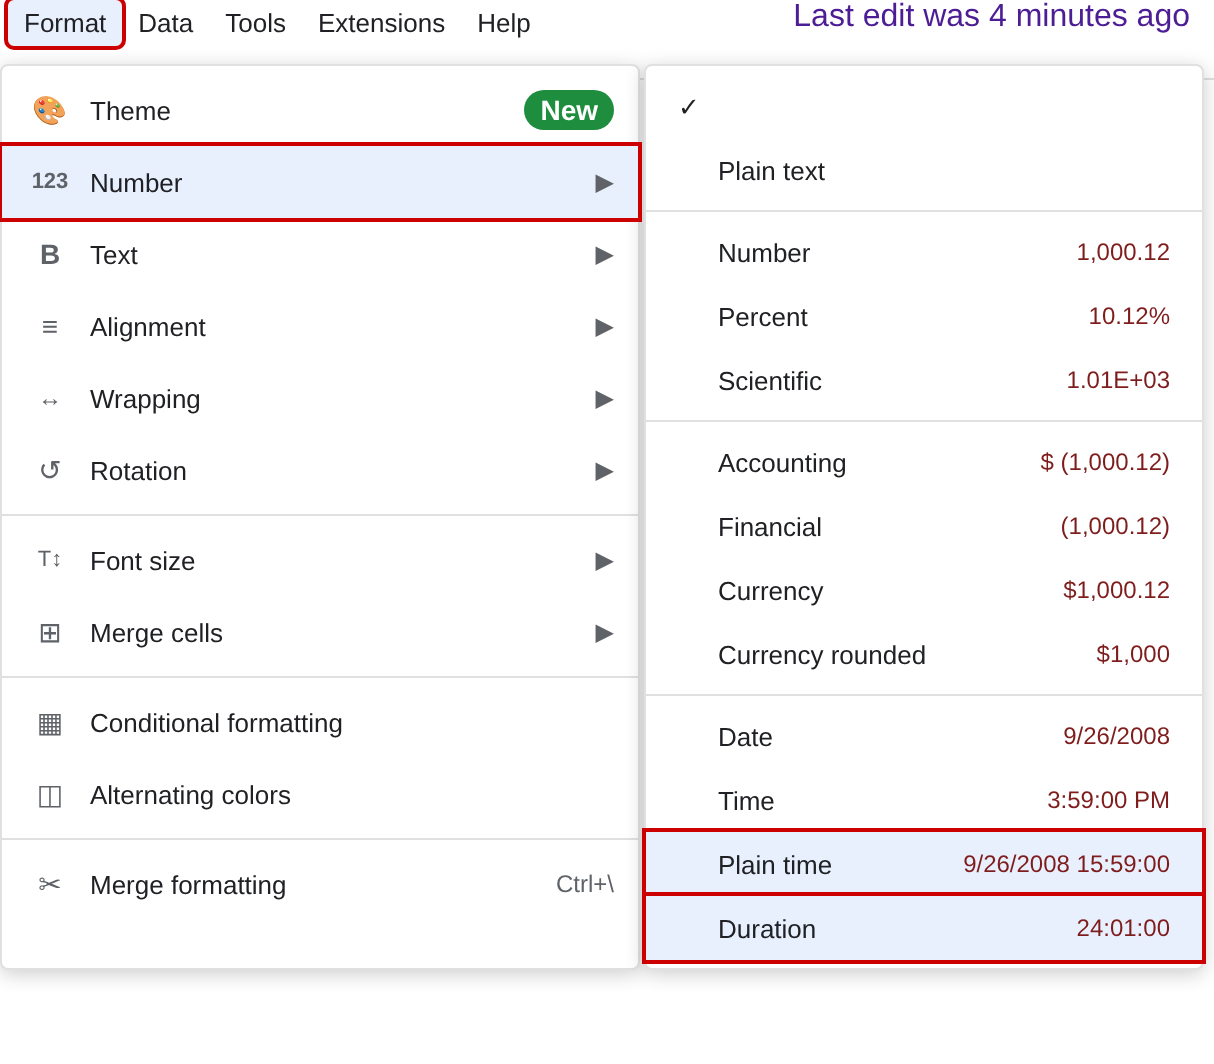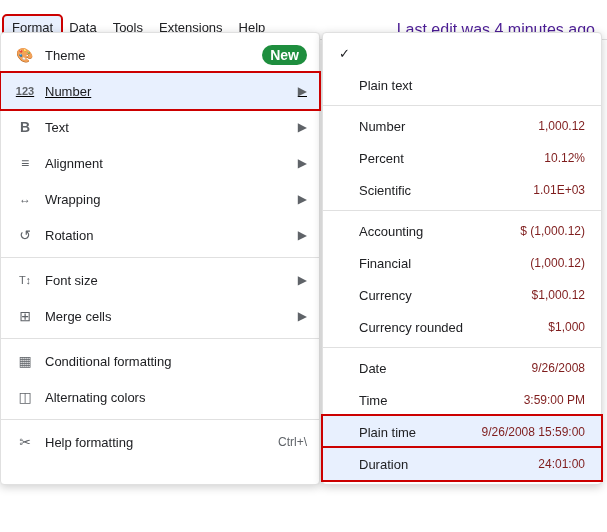--- a/index.html
+++ b/index.html
@@ -9,21 +9,21 @@
       background: #fff;
       width: 607px;
       height: 532px;
       overflow: hidden;
       position: relative;
     }
 
     
     .menubar {
       display: flex;
-      align-items: flex-end;
+      align-items: flex-start;
       height: 40px;
       background: #fff;
       border-bottom: 1px solid #e0e0e0;
       padding: 0 4px;
     }
     .menubar-item {
       padding: 4px 8px;
       cursor: pointer;
       border-radius: 3px;
       font-size: 13px;
@@ -62,21 +62,20 @@
       display: flex;
       align-items: center;
       padding: 6px 12px;
       cursor: pointer;
       min-height: 36px;
       position: relative;
     }
     .menu-item.highlighted {
       background: #e8f0fe;
       outline: 2px solid #c00;
-      text-decoration: underline;
     }
     .menu-item-icon {
       width: 24px;
       display: flex;
       align-items: center;
       justify-content: center;
       margin-right: 8px;
       color: #5f6368;
       font-size: 14px;
       flex-shrink: 0;
@@ -261,21 +260,21 @@
 
     <div class="menu-item">
       <span class="menu-item-icon">◫</span>
       <span class="menu-item-label">Alternating colors</span>
     </div>
 
     <div class="menu-divider"></div>
 
     <div class="menu-item">
       <span class="menu-item-icon">✂</span>
-      <span class="menu-item-label">Help formatting</span>
+      <span class="menu-item-label">Merge formatting</span>
       <span class="menu-item-shortcut">Ctrl+\</span>
     </div>
 
   </div>
 
   <div class="secondary-menu">
 
     <div class="sub-menu-item">
       <span class="sub-menu-check">✓</span>
       <span class="sub-menu-value"></span>

